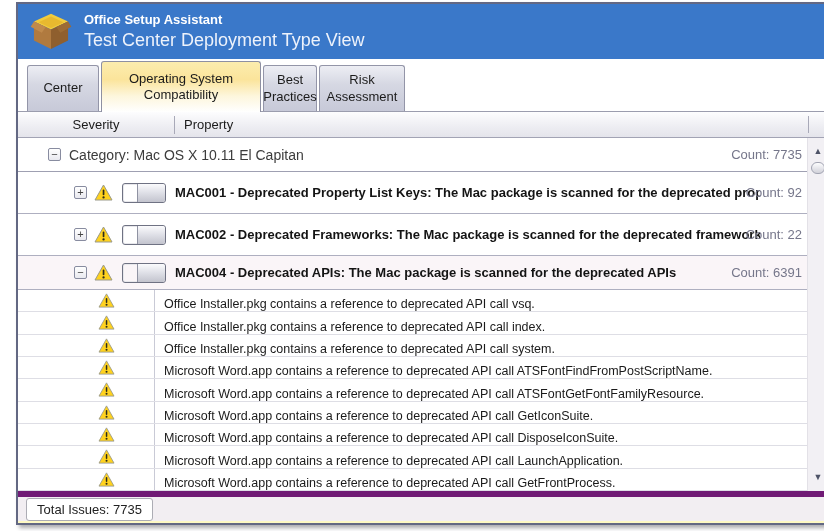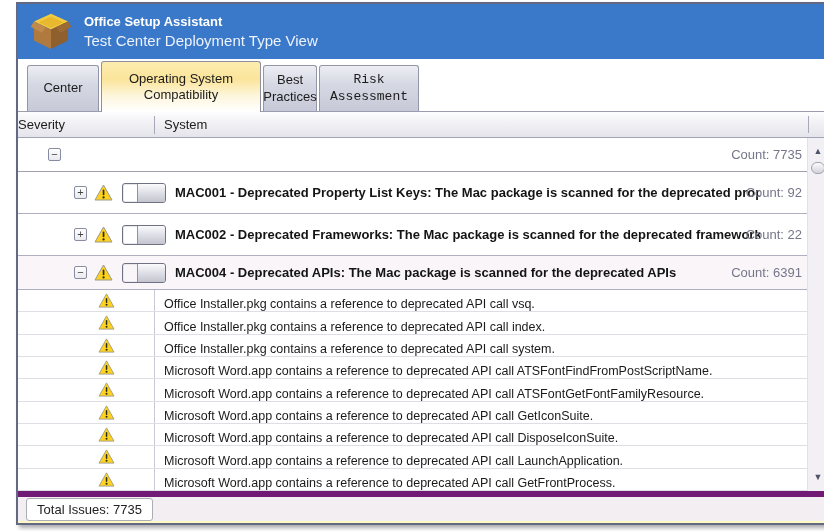--- a/index.html
+++ b/index.html
@@ -12,53 +12,53 @@
   }
 
   
   .titlebar {
     height:55px; background:#3A78C9; display:flex; align-items:center;
     padding-left:12px; color:#fff;
   }
   .app-icon { width:42px; height:40px; margin-right:12px; flex:0 0 auto; }
   .title-texts { display:flex; flex-direction:column; gap:3px; }
   .title-main { font-size:13px; font-weight:bold; color:#FFFFFF; }
-  .title-sub  { font-size:15px; color:#EDF2FB; }
+  .title-sub  { font-size:18px; color:#EDF2FB; }
 
   
   .tabstrip {
     height:53px; background:#FFFFFF; display:flex; align-items:flex-end;
     padding-left:9px; border-bottom:1px solid #9B9DAE; position:relative;
   }
   .tab {
     border:1px solid #9395A8; border-bottom:none;
     border-radius:3px 3px 0 0;
     background:linear-gradient(180deg,#EDEEF4 0%,#D6D8E3 40%,#C7C9D8 100%);
     height:46px; display:flex; align-items:center; justify-content:center;
     text-align:center; font-size:13px; color:#1B1B1B; padding:0 9px;
     margin-right:2px; line-height:1.25; cursor:default;
   }
   .tab.summary { width:72px; }
   .tab.osc { width:160px; }
   .tab.best { width:54px; }
-  .tab.risk { width:100px;font-family:Liberation Mono, monospace; }
+  .tab.risk { width:86px; }
   .tab.active {
     height:51px; position:relative; z-index:2; margin-bottom:-1px;
     background:linear-gradient(180deg,#FCEDAE 0%,#FBE49B 35%,#FDF6DC 68%,#FFFFFF 100%);
     border-color:#8E90A2;
   }
 
   
   .colheader {
     height:26px; display:flex; align-items:center;
     background:linear-gradient(180deg,#FDFDFE 0%,#EDEDF2 60%,#E4E4EB 100%);
     border-bottom:1px solid #A2A3B4; position:relative;
     font-size:13px; color:#1B1B1B;
   }
-  .colheader .sev { width:137px; text-align:left; border-right:1px solid #A8A9B8; height:18px; line-height:18px; }
+  .colheader .sev { width:157px; text-align:center; border-right:1px solid #A8A9B8; height:18px; line-height:18px; }
   .colheader .msg { padding-left:9px; }
   .colheader .right-divider { position:absolute; right:19px; top:4px; bottom:4px; width:1px; background:#A8A9B8; }
 
   
   .rows { position:relative; height:353px; background:#fff; }
   .rows-content { position:absolute; left:0; top:0; right:21px; bottom:0; }
 
   .count { position:absolute; right:5px; font-size:13px; color:#75768A; white-space:nowrap; }
 
   .category-row {
@@ -158,29 +158,30 @@
 
   <div class="tabstrip">
     <div class="tab summary">Center</div>
     <div class="tab osc active">Operating System Compatibility</div>
     <div class="tab best">Best Practices</div>
     <div class="tab risk">Risk Assessment</div>
   </div>
 
   <div class="colheader">
     <div class="sev">Severity</div>
-    <div class="msg">System</div>
+    <div class="msg">Property</div>
     <div class="right-divider"></div>
   </div>
 
   <div class="rows">
     <div class="rows-content">
 
       <div class="category-row">
         <div class="glyph-box">−</div>
+        <div class="category-label">Category: Mac OS X 10.11 El Capitan</div>
         <div class="count">Count: 7735</div>
       </div>
 
       <div class="rule-row h42">
         <div class="glyph-box">+</div>
         <svg class="warn" width="19" height="17" viewBox="0 0 19 17">
           <polygon points="9.5,1 18,16 1,16" fill="#FFD21E" stroke="#9A9A8A" stroke-width="1"></polygon>
           <rect x="8.7" y="5.6" width="1.7" height="5.6" rx="0.8" fill="#2B2B1A"></rect>
           <circle cx="9.55" cy="13.4" r="1.15" fill="#2B2B1A"></circle>
         </svg>

